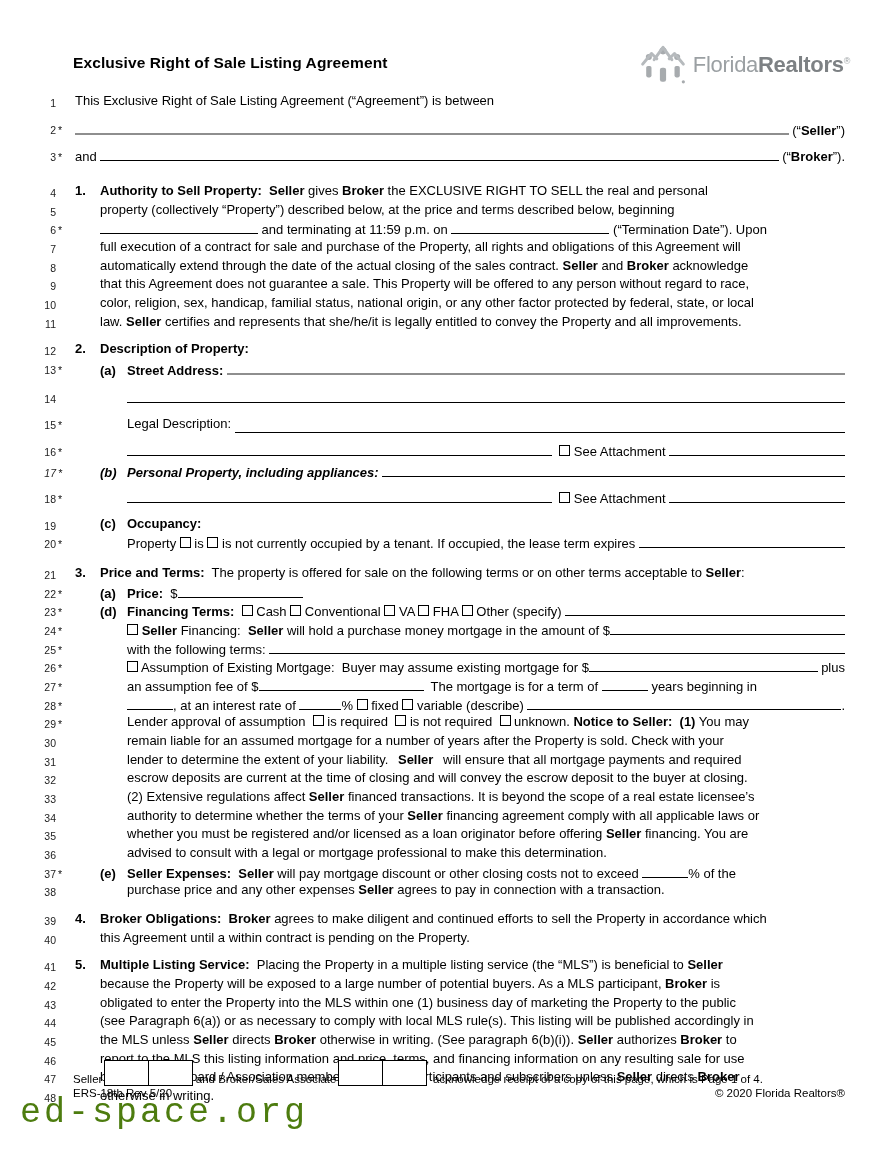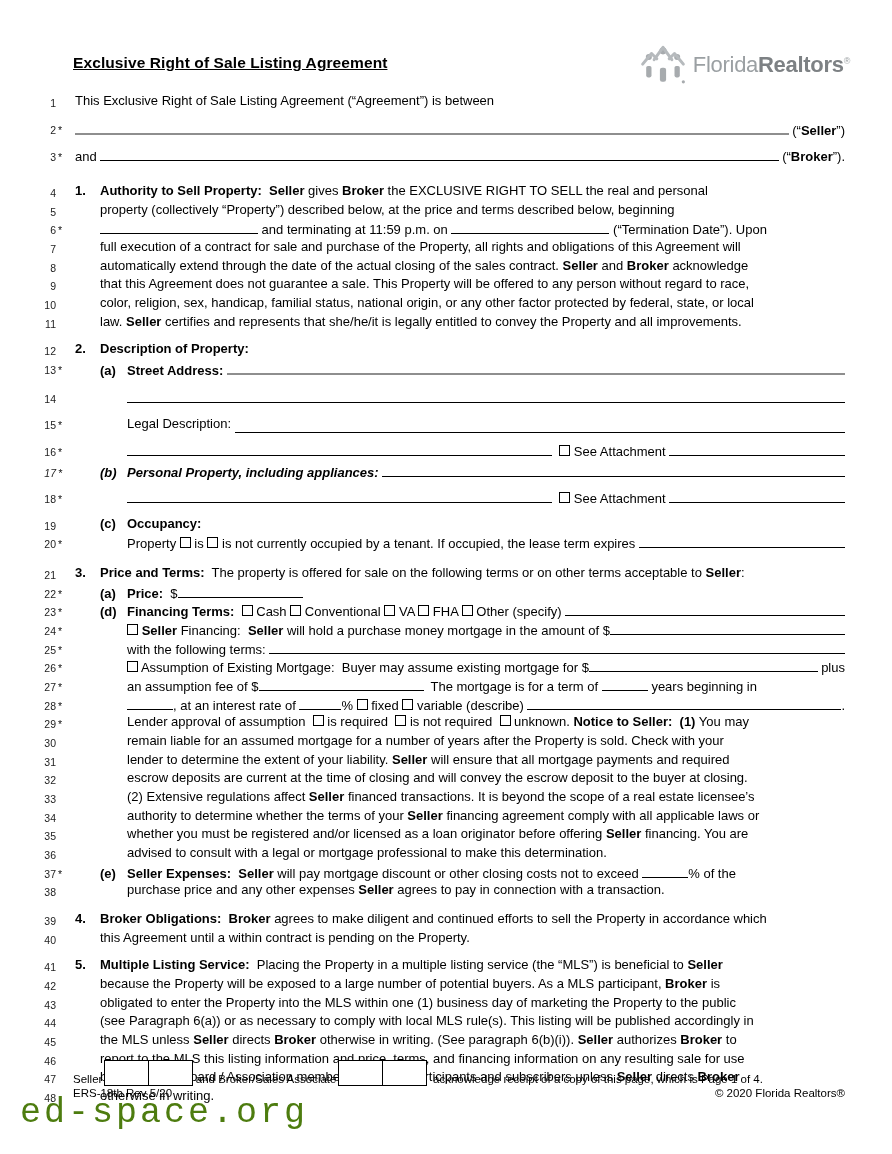--- a/index.html
+++ b/index.html
@@ -2,21 +2,21 @@
 <html><head>
 <meta charset="utf-8">
 <style>
   html,body{margin:0;padding:0;background:#ffffff;}
   .page{
     position:relative;width:892px;height:1154px;background:#fff;overflow:hidden;
     font-family:"Liberation Sans",sans-serif;color:#000;
   }
   
   .header{position:absolute;left:73px;right:42px;top:44px;display:flex;justify-content:space-between;align-items:flex-start;}
-  .title{font-size:15.5px;font-weight:bold;margin:0;padding-top:10px;letter-spacing:.1px;text-decoration:underline;}
+  .title{font-size:15.5px;font-weight:bold;margin:0;padding-top:10px;letter-spacing:.1px;}
   .logo{display:flex;align-items:center;gap:7px;}
   .logo-text{font-size:22px;color:#9ba0a3;letter-spacing:-.3px;line-height:1;}
   .logo-text b{color:#7d8184;font-weight:bold;}
   .logo-text sup{font-size:9px;color:#9ba0a3;}
   
   .lines{position:absolute;left:36px;right:47px;top:93px;}
   .line{display:flex;line-height:16.65px;font-size:13px;}
   .lnum{width:20px;flex:none;text-align:right;font-size:10.5px;color:#222;padding-top:2px;}
   .lstar{width:12px;flex:none;font-size:10.5px;color:#111;padding-left:2px;padding-top:2px;}
   .lcontent{flex:1;display:flex;align-items:baseline;min-width:0;}
@@ -370,21 +370,21 @@
       <div class="line">
         <span class="lnum">30</span>
         <span class="lstar"></span>
         <span class="lcontent" style="padding-left: 57px;">
           <span class="seg">remain liable for an assumed mortgage for a number of years after the Property is sold. Check with your</span>
         </span>
       </div>
       <div class="line">
         <span class="lnum">31</span>
         <span class="lstar"></span>
-        <span class="lcontent" style="padding-left: 57px;">
+        <span class="lcontent" style="padding-left: 57px; gap: 6px;">
           <span class="seg">lender to determine the extent of your liability. </span>
           <span class="seg b">Seller</span>
           <span class="seg"> will ensure that all mortgage payments and required</span>
         </span>
       </div>
       <div class="line">
         <span class="lnum">32</span>
         <span class="lstar"></span>
         <span class="lcontent" style="padding-left: 57px;">
           <span class="seg">escrow deposits are current at the time of closing and will convey the escrow deposit to the buyer at closing.</span>

